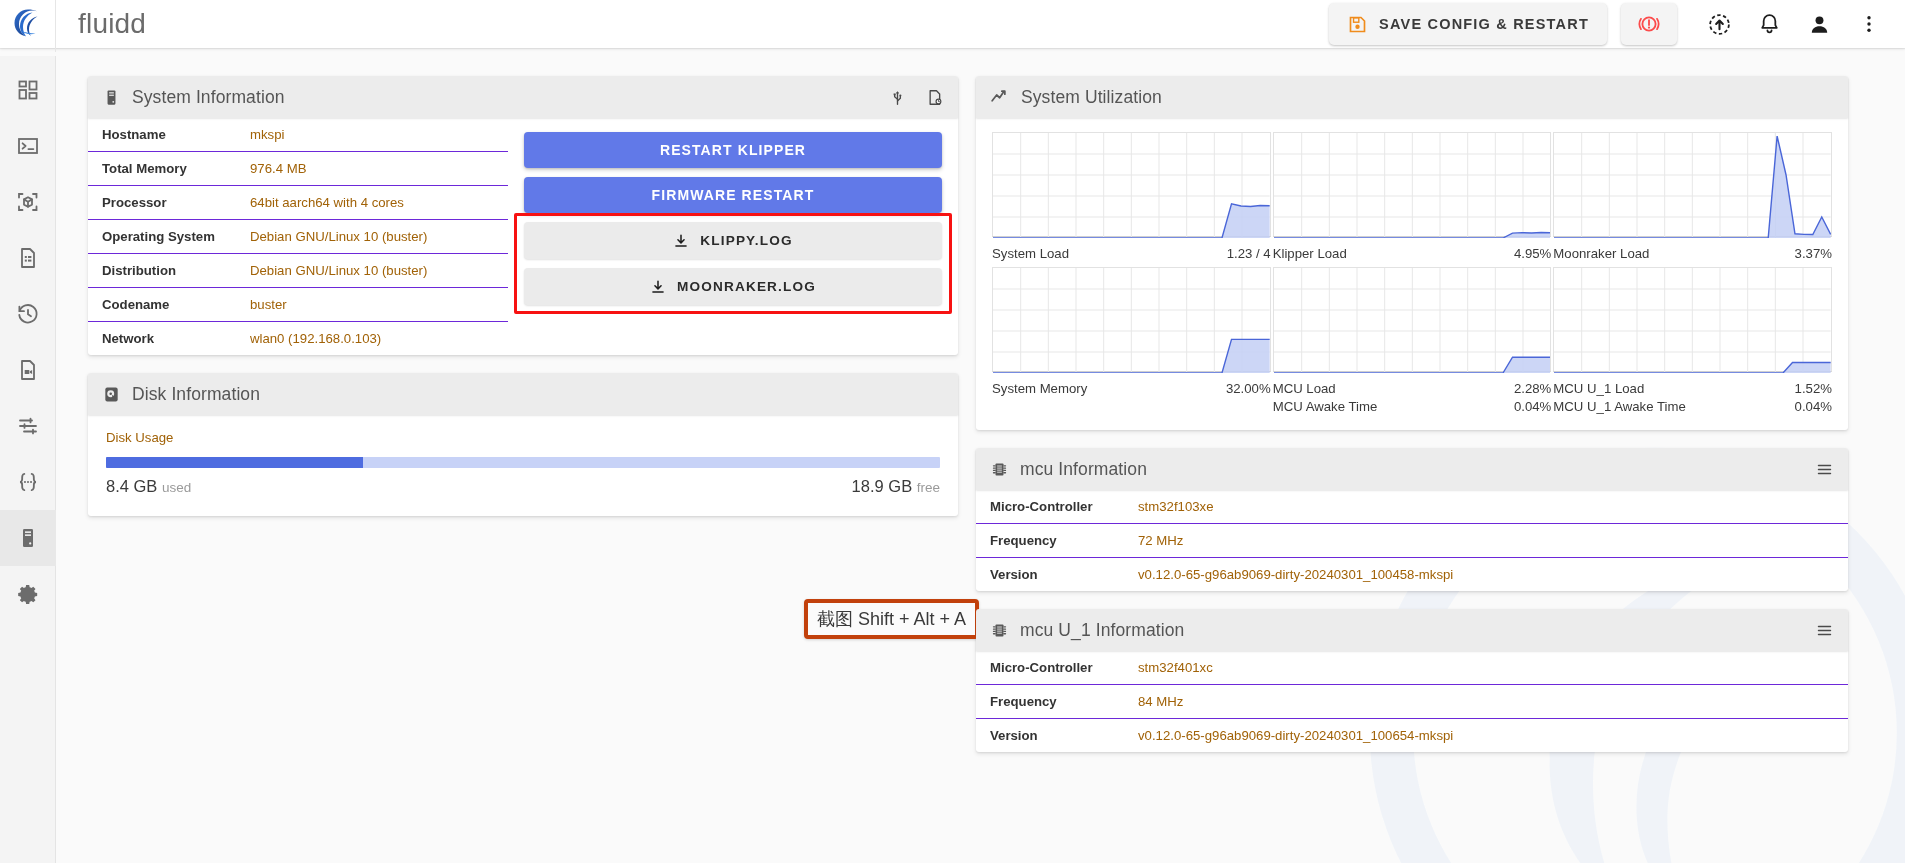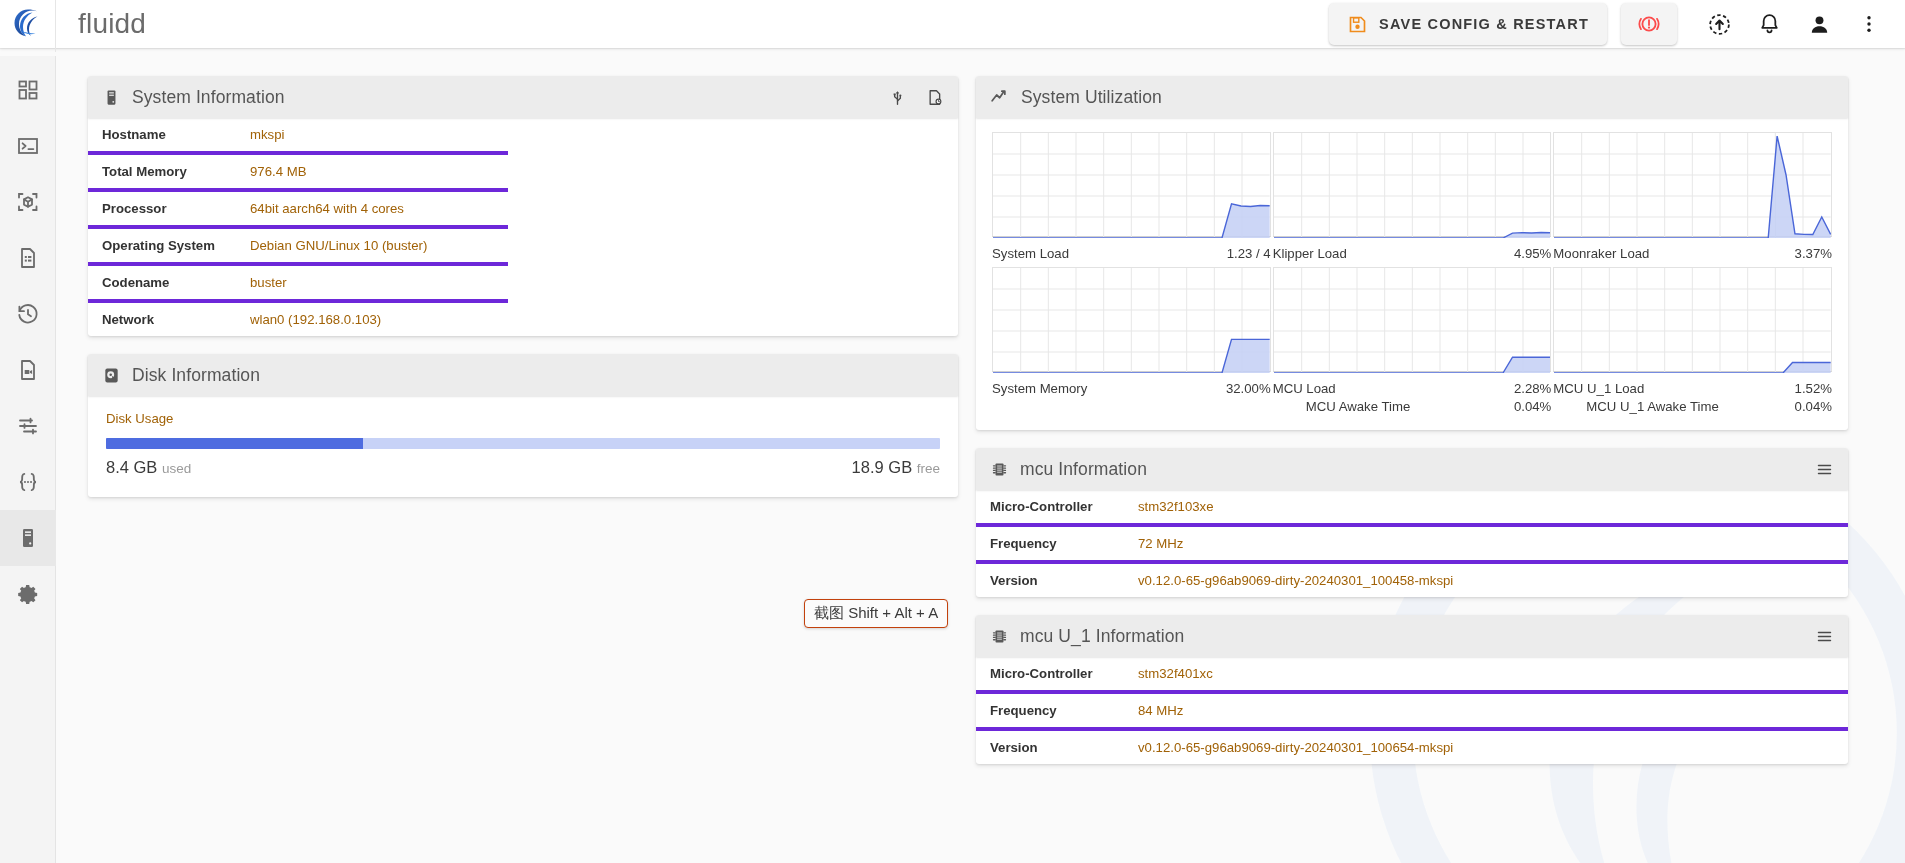--- a/index.html
+++ b/index.html
@@ -96,21 +96,21 @@
   }
   .card-head .title {
     font-size: 17.5px; color: #555; font-weight: 400; margin-left: 11px;
     letter-spacing: .1px;
   }
   .head-spacer { flex: 1 1 auto; }
   .head-icon { cursor: pointer; margin-left: 18px; display: flex; }
 
   
   .info-table { width: 100%; border-collapse: collapse; }
-  .info-table tr { border-bottom: 4px solid #6d28d9; }
+  .info-table tr { border-bottom: 1px solid #6d28d9; }
   .info-table tr:last-child { border-bottom: none; }
   .info-table td { padding: 9px 0 9px 14px; font-size: 13.2px; color: #333; }
   .info-table td.k { font-weight: 700; width: 148px; white-space: nowrap; }
   .info-table td.v { color: #a16207; }
 
   
   .sysinfo-body { display: flex; position: relative; }
   .sysinfo-left { width: 420px; flex: 0 0 420px; }
   .sysinfo-right {
     flex: 1 1 auto; padding: 14px 16px 16px 16px;
@@ -151,21 +151,21 @@
   .util-row { display: flex; gap: 2px; margin-bottom: 6px; }
   .util-cell { flex: 1 1 0; min-width: 0; }
   .spark {
     height: 105px; width: 100%; display: block;
     border: 1px solid #e2e2e2; border-bottom: 1px solid #d0d0d0;
   }
   .stat-line {
     display: flex; justify-content: space-between; align-items: baseline;
     font-size: 13.2px; color: #3a3a3a; margin-top: 9px;
   }
-  .stat-line + .stat-line { margin-top: 3px; margin-left: 33px; }
+  .stat-line + .stat-line { margin-top: 3px; }
 
   .mini-svg { display: block; }
 </style>
 </head>
 <body>
 
 <svg class="watermark" viewBox="0 0 100 100">
   <g fill="#e8eff8">
     <path d="M50 4a46 46 0 1 0 0 92 46 46 0 0 0 0-92zm0 7a39 39 0 1 1 0 78 39 39 0 0 1 0-78z"></path>
     <path d="M64 22c-18 2-31 16-31 33 0 9 4 17 11 22-3-7-4-13-4-19 0-16 10-29 24-36z"></path>
@@ -375,31 +375,55 @@
               </tr>
               <tr>
                 <td class="k">Processor</td>
                 <td class="v">64bit aarch64 with 4 cores</td>
               </tr>
               <tr>
                 <td class="k">Operating System</td>
                 <td class="v">Debian GNU/Linux 10 (buster)</td>
               </tr>
               <tr>
+                <td class="k">Distribution</td>
+                <td class="v">Debian GNU/Linux 10 (buster)</td>
+              </tr>
+              <tr>
                 <td class="k">Codename</td>
                 <td class="v">buster</td>
               </tr>
               <tr>
                 <td class="k">Network</td>
                 <td class="v">wlan0 (192.168.0.103)</td>
               </tr>
             </tbody>
           </table>
         </div>
 
+        <div class="sysinfo-right">
+          <button class="btn-primary">RESTART KLIPPER</button>
+          <button class="btn-primary">FIRMWARE RESTART</button>
+
+          <div class="log-group">
+            <div class="log-highlight"></div>
+            <button class="btn-plain">
+              <svg width="16" height="16" viewBox="0 0 24 24">
+                <path d="M12 3.5v11M7.4 10.2 12 14.8l4.6-4.6M4.4 19.6h15.2" fill="none" stroke="#1d1d1d" stroke-width="2.3" stroke-linecap="round" stroke-linejoin="round"></path>
+              </svg>
+              <span>KLIPPY.LOG</span>
+            </button>
+            <button class="btn-plain">
+              <svg width="16" height="16" viewBox="0 0 24 24">
+                <path d="M12 3.5v11M7.4 10.2 12 14.8l4.6-4.6M4.4 19.6h15.2" fill="none" stroke="#1d1d1d" stroke-width="2.3" stroke-linecap="round" stroke-linejoin="round"></path>
+              </svg>
+              <span>MOONRAKER.LOG</span>
+            </button>
+          </div>
+        </div>
       </div>
     </section>
 
     <section class="card">
       <div class="card-head">
         <svg width="19" height="19" viewBox="0 0 24 24">
           <rect x="4.2" y="3.2" width="15.6" height="17.6" rx="2.4" fill="#595959"></rect>
           <circle cx="11" cy="11" r="4.4" fill="#ececec"></circle>
           <circle cx="11" cy="11" r="1.6" fill="#595959"></circle>
           <path d="M13.6 13.9 17 18.5" stroke="#595959" stroke-width="2" stroke-linecap="round"></path>
@@ -417,21 +441,21 @@
             <span class="sub">used</span>
           </div>
           <div>
             <span>18.9 GB</span>
             <span class="sub">free</span>
           </div>
         </div>
       </div>
     </section>
 
-    <div id="shot-tip" style="position:absolute;left:748px;top:543px;background:#fbfbfb;border:1px solid #c2410c;border-radius:4px;padding:4px 9px;font-size:15px;color:#3a3a3a;box-shadow:0 1px 3px rgba(0,0,0,.16);white-space:nowrap;">截图 Shift + Alt + A</div>
+    <div id="shot-tip" style="position:absolute;left:748px;top:543px;background:#fbfbfb;border:4px solid #c2410c;border-radius:4px;padding:4px 9px;font-size:18px;color:#3a3a3a;box-shadow:0 1px 3px rgba(0,0,0,.16);white-space:nowrap;">截图 Shift + Alt + A</div>
   </div>
 
   <div class="col-right">
 
     <section class="card">
       <div class="card-head">
         <svg width="20" height="20" viewBox="0 0 24 24">
           <path d="M2.6 16.5 8 9.6l3.6 3.3 5-7.4" fill="none" stroke="#595959" stroke-width="2.1" stroke-linecap="round" stroke-linejoin="round"></path>
           <path d="M14.2 5h3.6v3.6" fill="none" stroke="#595959" stroke-width="2.1" stroke-linecap="round" stroke-linejoin="round"></path>
         </svg>

